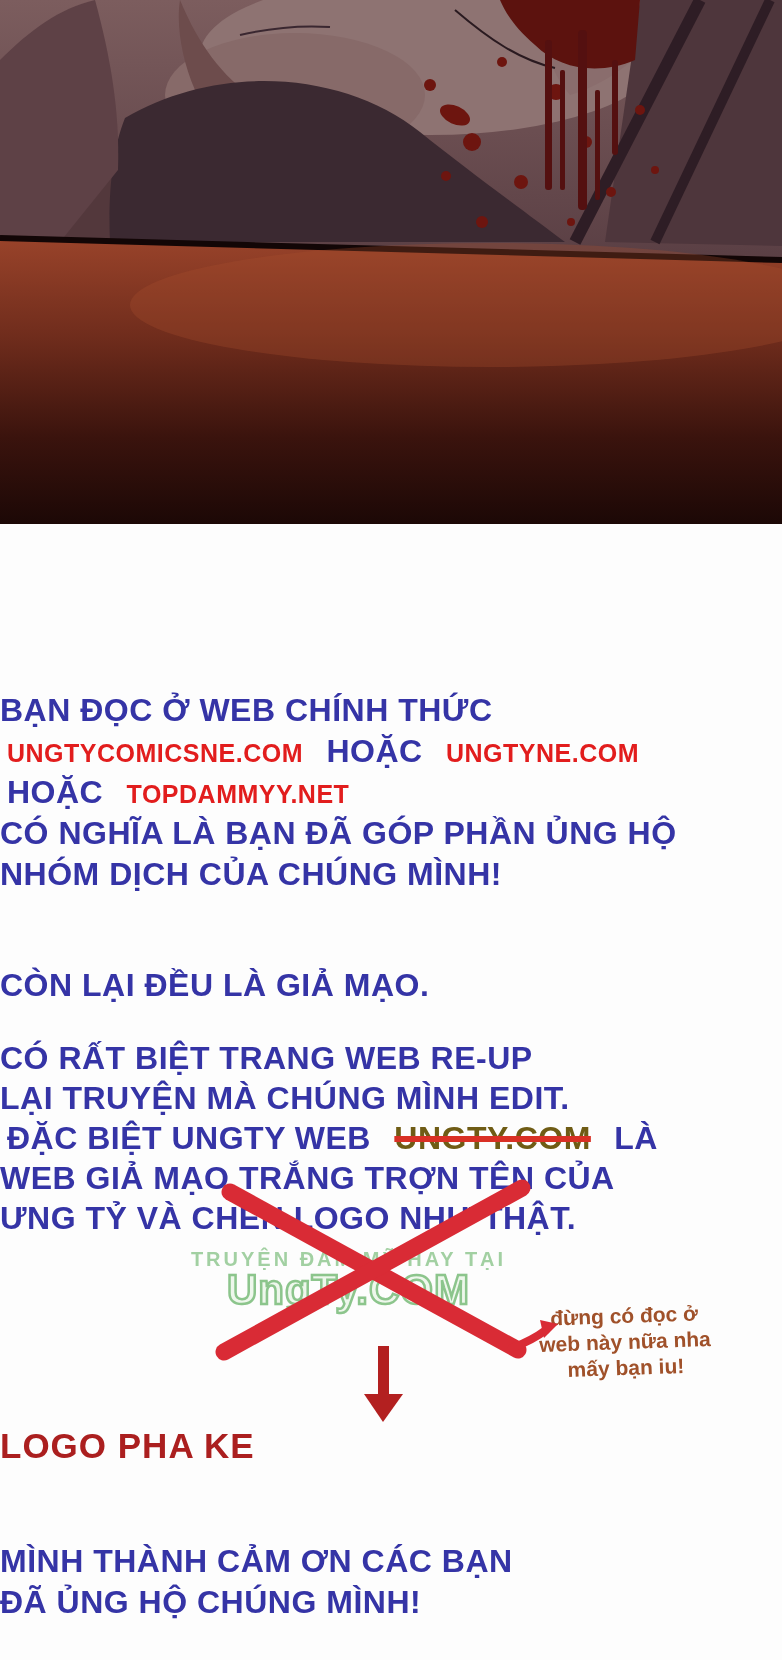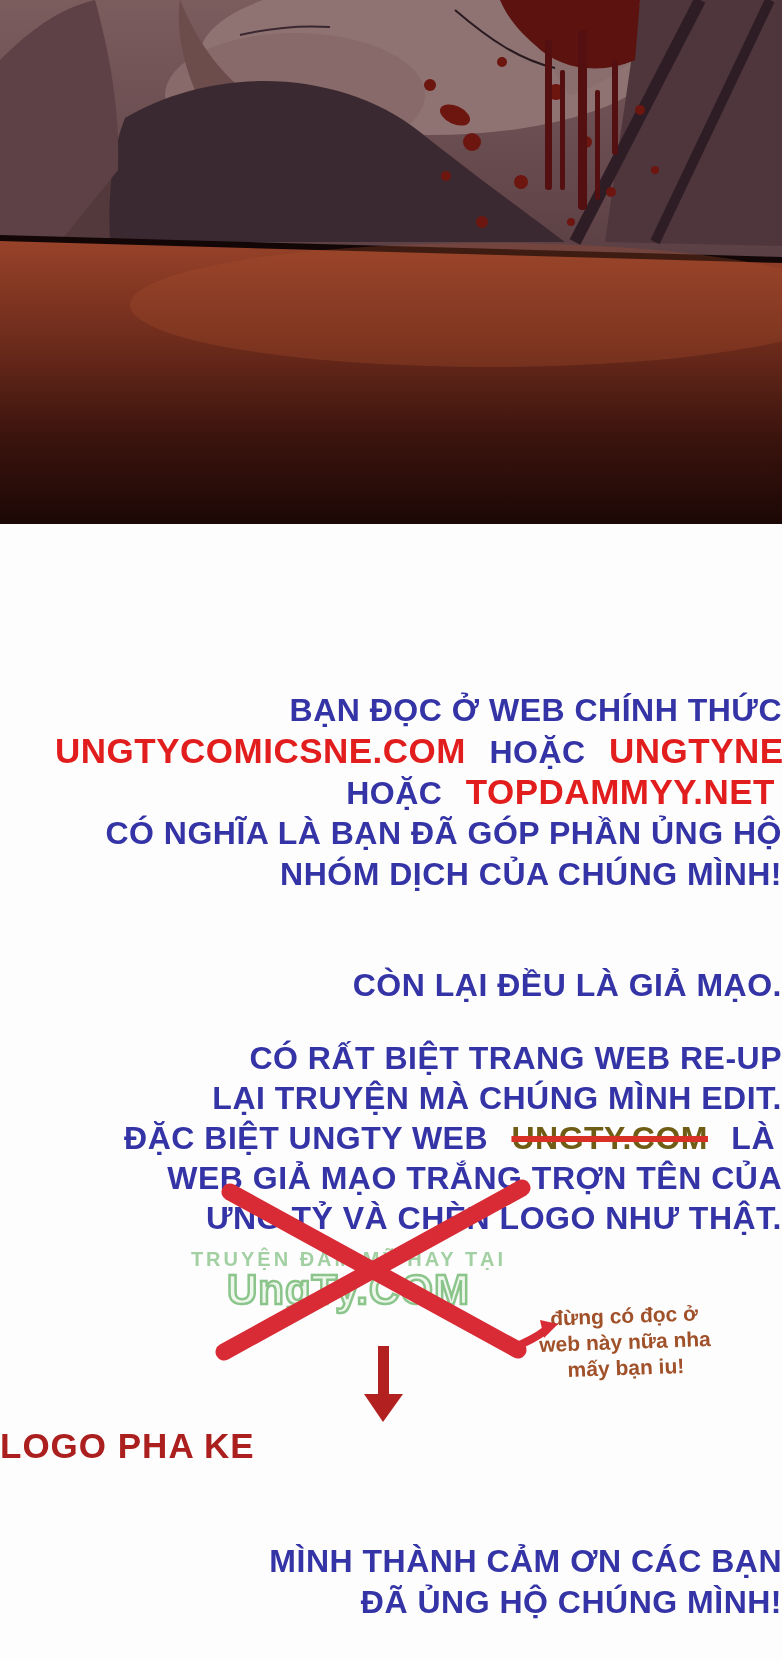--- a/index.html
+++ b/index.html
@@ -4,27 +4,27 @@
 <style>
   html,body{margin:0;padding:0;background:#ffffff;}
   .page{
     position:relative;width:782px;height:1660px;margin:0 auto;
     background:#fdfdfd;overflow:hidden;
     font-family:"Liberation Sans", sans-serif;font-weight:700;
   }
   .panel{position:absolute;left:0;top:0;width:782px;height:524px;}
   .panel svg{display:block;}
   .line{
-    position:absolute;left:0;right:0;text-align:right;white-space:nowrap;
-    font-size:32px;line-height:40px;letter-spacing:.5px;padding-left:48px;
+    position:absolute;left:0;right:9px;text-align:left;white-space:nowrap;
+    font-size:32px;line-height:40px;letter-spacing:.5px;
   }
   .blue{color:#3534a6;}
   .red{color:#e21d1d;}
   .line .seg{display:inline-block;margin:0 7px;}
-  .site{font-size:35px;}
+  .site{font-size:25px;}
   .fake-site{
     color:#6f5c15;
     text-decoration:line-through;
     -webkit-text-decoration-color:#d93025;
     text-decoration-color:#d93025;
     text-decoration-thickness:6px;
   }
   .logo-tagline{
     position:absolute;left:0;right:85px;text-align:center;
     font-size:20px;letter-spacing:3px;color:#8cc58c;opacity:.8;white-space:nowrap;

